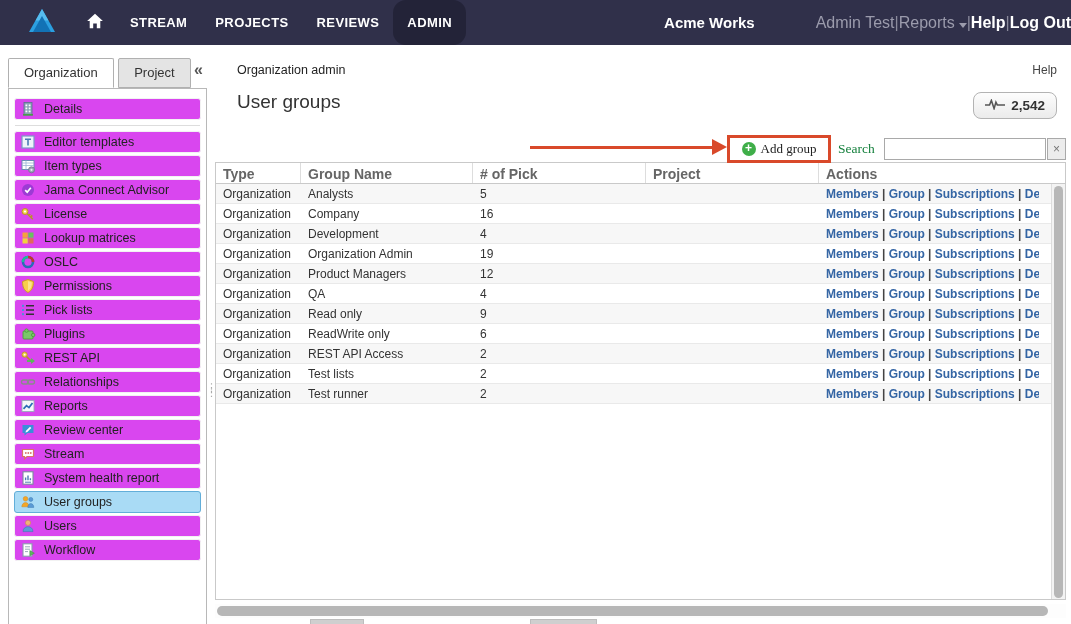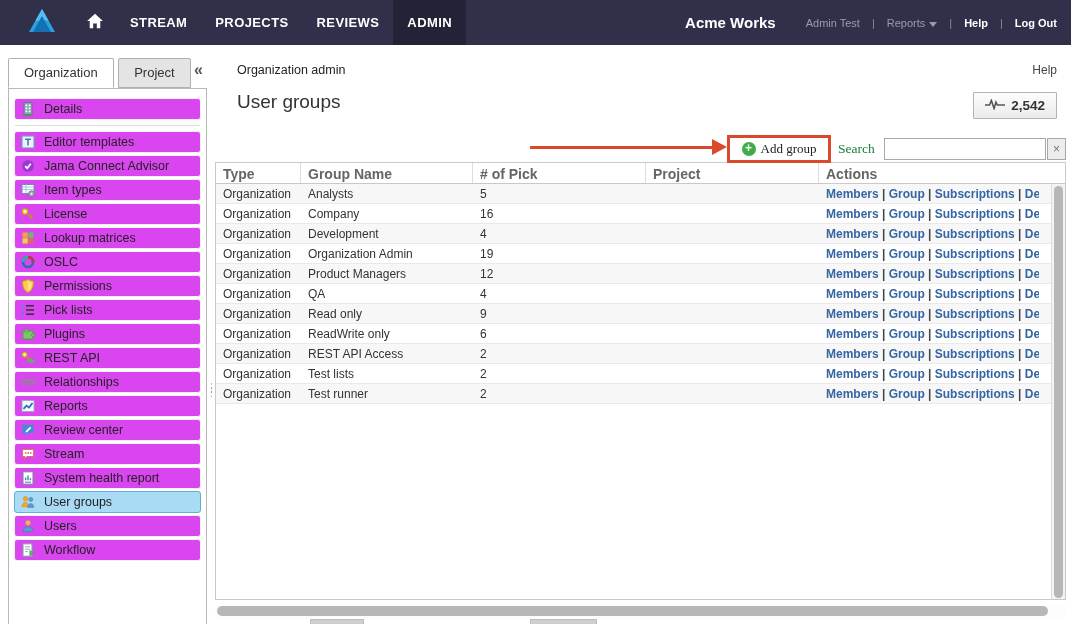--- a/index.html
+++ b/index.html
@@ -4,24 +4,24 @@
 <style>
   * { margin:0; padding:0; box-sizing:border-box; }
   html,body { width:1071px; height:624px; }
   body { position:relative; overflow:hidden; background:#fff; font-family:"Liberation Sans",sans-serif; color:#333; }
 
   
   .topnav { position:absolute; top:0; left:0; right:0; height:45px; background:#30304a; display:flex; align-items:center; }
   .logo { margin-left:20px; width:44px; height:36px; display:flex; align-items:center; justify-content:center; cursor:pointer; }
   .home-btn { margin-left:10px; padding:0 12px; height:45px; display:flex; align-items:center; cursor:pointer; }
   .nav-item { height:45px; display:flex; align-items:center; padding:0 14px; color:#fff; font-size:13px; font-weight:bold; letter-spacing:.4px; cursor:pointer; }
-  .nav-item.active { background:#232338; }
-  .nav-right { margin-left:auto; display:flex; align-items:center; padding-right:14px; }
+  .nav-item.active { background:#232338;border-radius:13px; }
+  .nav-right { margin-left:auto; display:flex; align-items:center; }
   .org-name { color:#fff; font-size:15px; font-weight:bold; margin-right:30px; }
-  .usermenu { display:flex; align-items:center; gap:12px; font-size:11px; }
+  .usermenu { display:flex; align-items:center; gap:0; font-size:16px;margin-left:31px; }
   .usermenu .muted { color:#9b9bac; cursor:pointer; }
   .usermenu .pipe { color:#8a8a9c; }
   .usermenu .strong { color:#fff; font-weight:bold; cursor:pointer; }
   .caret-down { display:inline-block; width:0; height:0; border-left:4px solid transparent; border-right:4px solid transparent; border-top:5px solid #9b9bac; margin-left:4px; }
 
   
   .sidebar { position:absolute; top:45px; left:0; width:215px; bottom:0; background:#fff; }
   .side-tabs { position:relative; padding:13px 0 0 8px; height:43px; z-index:2; }
   .side-tab { display:inline-block; padding:6px 15px 7px; font-size:13px; border:1px solid #b0b0b0; background:#e4e4e4; color:#333; cursor:pointer; border-radius:2px 2px 0 0; position:relative; }
   .side-tab.active { background:#fff; border-bottom-color:#fff; z-index:3; }
@@ -32,21 +32,21 @@
   .side-item .icon svg { width:16px; height:16px; display:block; }
   .side-item.selected { background:#a9dbf5; border-color:#62aed9; }
   .side-divider { height:1px; background:#ddd; margin:5px 3px; }
   .resize-handle { position:absolute; top:340px; left:206px; width:6px; height:26px; color:#aaa; font-size:11px; line-height:5px; letter-spacing:0; cursor:col-resize; }
 
   
   .main { position:absolute; top:45px; left:215px; right:0; bottom:0; background:#fff; }
   .breadcrumb { position:absolute; top:18px; left:22px; font-size:12.5px; color:#222; }
   .help-link { position:absolute; top:18px; right:14px; font-size:12px; color:#444; cursor:pointer; }
   .page-title { position:absolute; top:46px; left:22px; font-size:19px; color:#333; }
-  .activity-btn { position:absolute; top:47px; right:14px; height:27px; display:flex; align-items:center; gap:6px; padding:0 11px; border:1px solid #b3b3b3; border-radius:1px; background:linear-gradient(#fdfdfd,#ebebeb); font-size:13.5px; font-weight:bold; color:#333; cursor:pointer; }
+  .activity-btn { position:absolute; top:47px; right:14px; height:27px; display:flex; align-items:center; gap:6px; padding:0 11px; border:1px solid #b3b3b3; border-radius:8px; background:linear-gradient(#fdfdfd,#ebebeb); font-size:13.5px; font-weight:bold; color:#333; cursor:pointer; }
 
   
   .anno-line { position:absolute; left:315px; top:101px; width:184px; height:3px; background:#d9492a; }
   .anno-head { position:absolute; left:497px; top:94px; width:0; height:0; border-top:8px solid transparent; border-bottom:8px solid transparent; border-left:15px solid #d9492a; }
   .add-group-box { position:absolute; left:512px; top:90px; width:104px; height:28px; border:3px solid #d9492a; background:#fff; display:flex; align-items:center; justify-content:center; gap:5px; cursor:pointer; z-index:5; }
   .plus-circle { width:14px; height:14px; border-radius:50%; background:#3fae49; color:#fff; font-size:12px; font-weight:bold; line-height:13px; text-align:center; }
   .add-group-label { font-size:13px; color:#222;font-family:Liberation Serif, serif; }
   .search-label { position:absolute; left:623px; top:96px; font-size:13.5px; color:#15803d;font-family:Liberation Serif, serif; }
   .search-input { position:absolute; left:669px; top:93px; width:162px; height:22px; border:1px solid #a9a9a9; font-size:12px; padding:0 5px; font-family:"Liberation Sans",sans-serif; }
   .search-clear { position:absolute; left:832px; top:93px; width:19px; height:22px; background:#ececec; border:1px solid #a9a9a9; font-size:12px; color:#777; text-align:center; line-height:20px; cursor:pointer; }
@@ -138,37 +138,37 @@
             <rect x="2" y="2" width="12" height="12" fill="#eef3fa" stroke="#7a9cc6" stroke-width="1.2"></rect>
             <path d="M5 5.2 H11 M8 5.2 V11.5" stroke="#4a7ab5" stroke-width="1.6" fill="none"></path>
           </svg>
         </span>
         <span>Editor templates</span>
       </div>
 
       <div class="side-item">
         <span class="icon">
           <svg viewBox="0 0 16 16">
-            <circle cx="8" cy="8" r="6" fill="#9c3bd4"></circle>
-            <path d="M5.2 8.2 L7.2 10.2 L10.8 5.8" stroke="#fff" stroke-width="1.7" fill="none"></path>
-          </svg>
-        </span>
-        <span>Jama Connect Advisor</span>
-      </div>
-
-      <div class="side-item">
-        <span class="icon">
-          <svg viewBox="0 0 16 16">
             <rect x="2" y="2.5" width="12" height="9" fill="#fff" stroke="#6b8cb5" stroke-width="1"></rect>
             <path d="M2 5 H14 M2 7.5 H14 M6 2.5 V11.5" stroke="#9ab4d4" stroke-width="0.8"></path>
             <circle cx="11.5" cy="11.8" r="3" fill="#9aa7b5" stroke="#6b7a8a" stroke-width="0.8"></circle>
             <circle cx="11.5" cy="11.8" r="1.1" fill="#e8eef5"></circle>
           </svg>
         </span>
         <span>Item types</span>
+      </div>
+
+      <div class="side-item">
+        <span class="icon">
+          <svg viewBox="0 0 16 16">
+            <circle cx="8" cy="8" r="6" fill="#9c3bd4"></circle>
+            <path d="M5.2 8.2 L7.2 10.2 L10.8 5.8" stroke="#fff" stroke-width="1.7" fill="none"></path>
+          </svg>
+        </span>
+        <span>Jama Connect Advisor</span>
       </div>
 
       <div class="side-item">
         <span class="icon">
           <svg viewBox="0 0 16 16">
             <circle cx="5" cy="5.5" r="3" fill="#f5d44a" stroke="#b8932a" stroke-width="1"></circle>
             <circle cx="5" cy="5.5" r="1.1" fill="#fff"></circle>
             <path d="M7.3 7.8 L12.8 13.3 M10.6 11.1 L12.3 9.4 M8.9 9.4 L10.2 8.1" stroke="#b8932a" stroke-width="1.6" fill="none"></path>
           </svg>
         </span>

